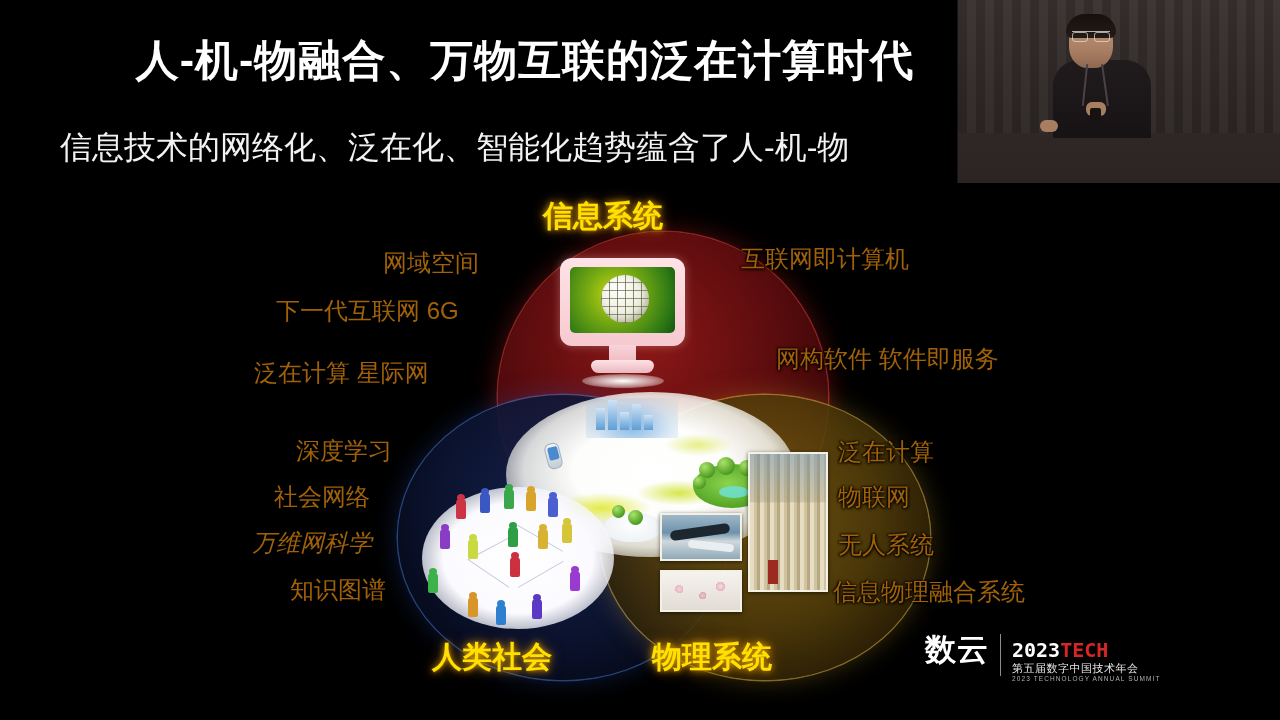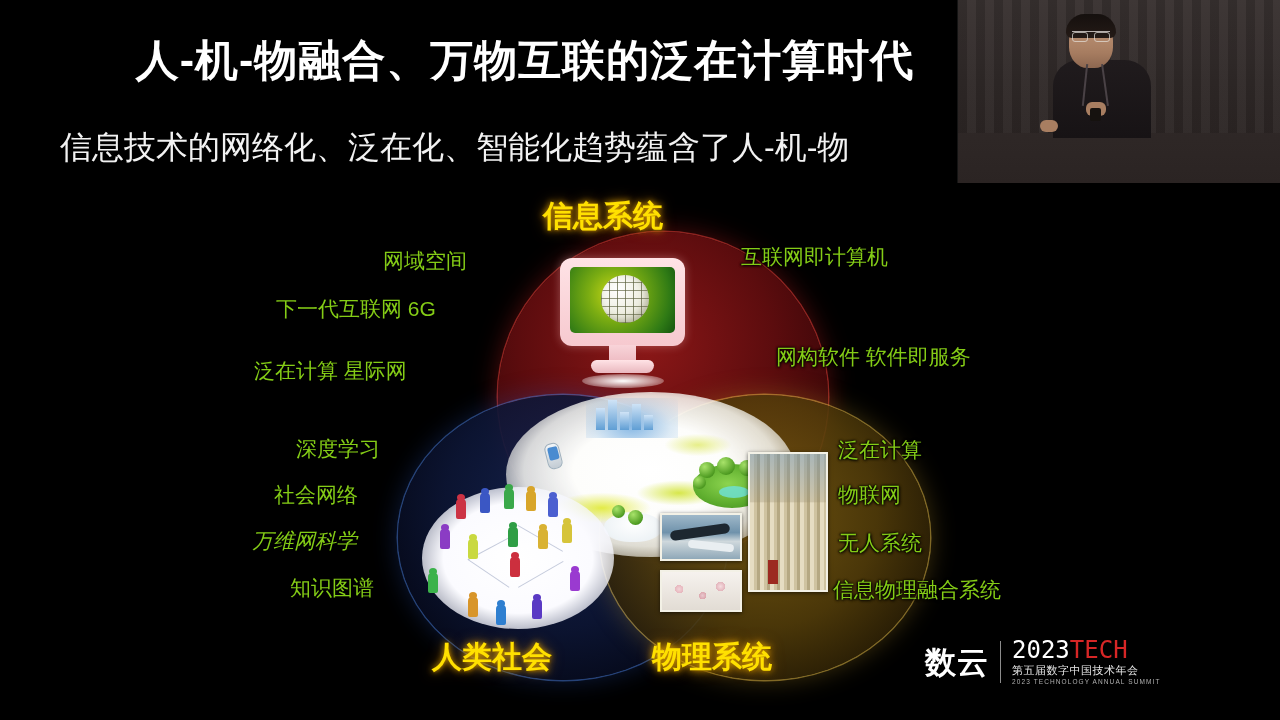--- a/index.html
+++ b/index.html
@@ -80,21 +80,21 @@
     color:#ffe000; white-space:nowrap;
     text-shadow:0 0 6px rgba(255,190,0,0.85), 0 0 14px rgba(255,150,0,0.55),
                 1px 1px 2px #2a1a00;
   }
   #label-info     { left:543px; top:196px; }
   #label-society  { left:432px; top:637px; }
   #label-physical { left:652px; top:637px; }
 
   
   .kw {
-    position:absolute; font-size:21px; color:#84cc16; white-space:nowrap;
+    position:absolute; font-size:24px; color:#a16207; white-space:nowrap;
     text-shadow:0 0 3px #000, 1px 1px 3px #000, -1px 0 2px #000;
   }
 
   
   .monitor { position:absolute; left:560px; top:258px; width:125px; height:118px; }
   .monitor-body {
     position:absolute; left:0; top:0; width:125px; height:88px;
     background:linear-gradient(#ffe3e6,#f6c9cf);
     border-radius:12px;
     box-shadow:0 0 10px rgba(255,200,200,0.35);
@@ -259,36 +259,36 @@
     border-radius:6px; background:#a87e61;
   }
   .vid-clicker {
     position:absolute; left:132px; top:108px; width:11px; height:13px;
     border-radius:2px; background:#16120f;
   }
 
   
   .event-logo {
     position:absolute; left:925px; top:634px; width:300px; height:56px;
-    display:flex; align-items:center;
+    display:flex; 
   }
   .logo-cn {
     font-size:31px; font-weight:bold; color:#ffffff;
     letter-spacing:1px; line-height:1;
     font-family:"DejaVu Sans", sans-serif;
   }
   .logo-stack { margin-left:6px; display:flex; flex-direction:column; justify-content:center; }
   .logo-cn2 { font-size:23px; font-weight:bold; color:#ffffff; letter-spacing:1px; line-height:1.05; }
   .logo-en  { font-size:15px; font-weight:bold; line-height:1.1; letter-spacing:.3px; }
   .logo-en .dc { color:#e02a2a; }
   .logo-en .mot { color:#ffffff; }
   .logo-divider { width:1px; height:42px; background:#8c8c8c; margin:0 11px; }
   .logo-right { display:flex; flex-direction:column; justify-content:center; }
   .logo-year {
-    font-size:24px; font-weight:normal; color:#ffffff; letter-spacing:0px; line-height:1.05;
+    font-size:20px; font-weight:bold; color:#ffffff; letter-spacing:0px; line-height:1.05;
     font-family:"DejaVu Sans Mono", monospace;
   }
   .logo-year .accent { color:#d72626; }
   .logo-sub  { font-size:11px; color:#e8e8e8; letter-spacing:.5px; line-height:1.3; }
   .logo-sub2 { font-size:6.5px; color:#b0b0b0; letter-spacing:1.1px; line-height:1.3; }
 </style>
 </head>
 <body>
 
 <div id="stage">

